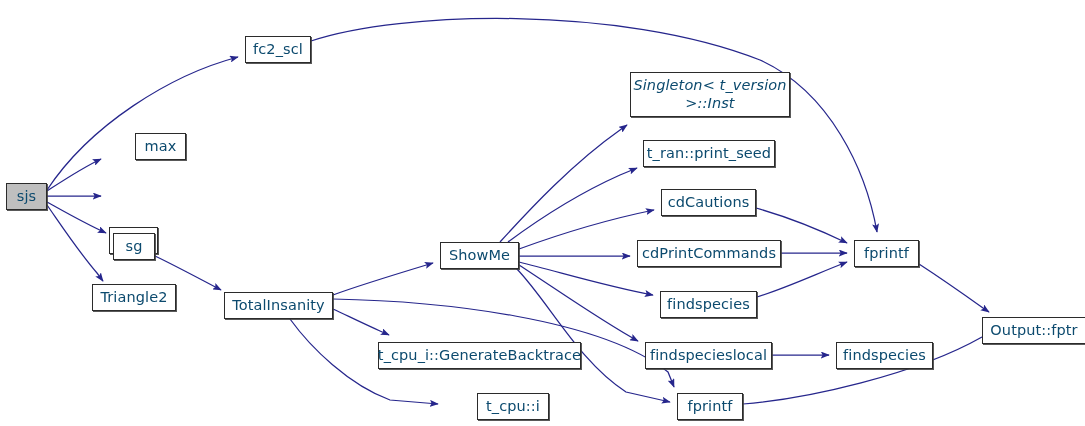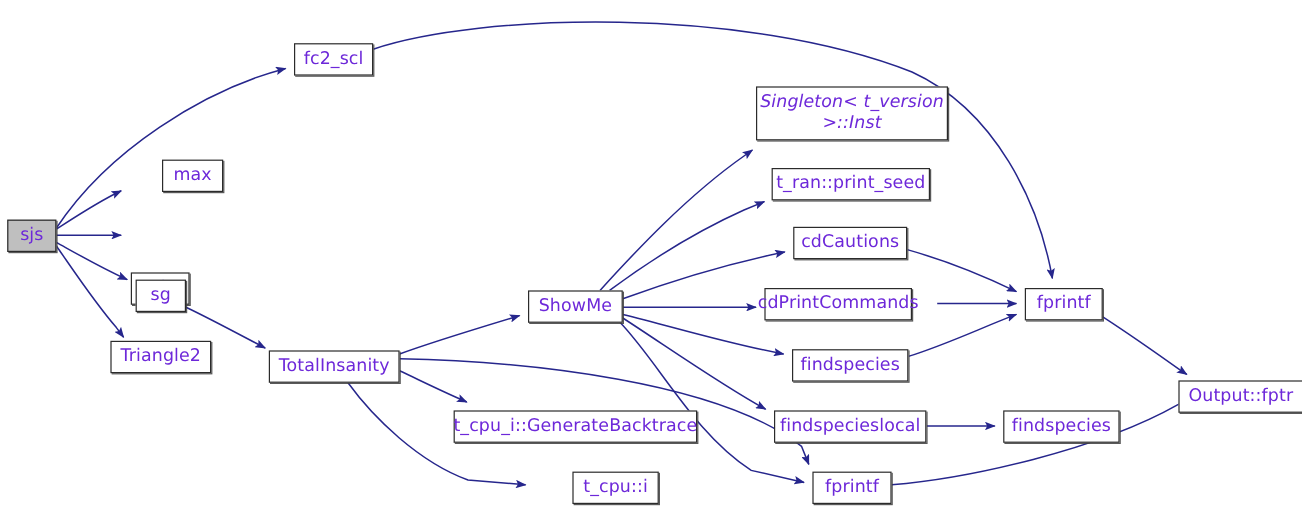--- a/index.html
+++ b/index.html
@@ -22,21 +22,21 @@
     left: 0;
     top: 0;
     width: 1085px;
     height: 426px;
   }
   .node {
     position: absolute;
     box-sizing: border-box;
     border: 1px solid #2b2b2b;
     background: #ffffff;
-    color: #6d28d9;
+    color: #0c4a6e;
     display: flex;
     align-items: center;
     justify-content: center;
     text-align: center;
     font-size: 14.5px;
     line-height: 1.12;
     white-space: pre;
     letter-spacing: 0.1px;
     box-shadow: 1px 1px 0 0 rgba(60,60,60,0.85);
   }
@@ -93,21 +93,21 @@
       <div class="node" style="left: 113px; top: 233px; width: 42px; height: 27px;">sg</div>
       <div class="node" style="left: 92px; top: 284px; width: 84px; height: 27px;">Triangle2</div>
       <div class="node" style="left: 224px; top: 292px; width: 109px; height: 27px;">TotalInsanity</div>
       <div class="node" style="left: 440px; top: 242px; width: 79px; height: 27px;">ShowMe</div>
       <div class="node" style="left: 378px; top: 342px; width: 203px; height: 27px;">t_cpu_i::GenerateBacktrace</div>
       <div class="node" style="left: 445px; top: 393px; width: 72px; height: 27px; margin-left: 32px;">t_cpu::i</div>
       <div class="node multiline" style="left: 630px; top: 72px; width: 160px; height: 45px; font-style: italic;">Singleton&lt; t_version
 &gt;::Inst</div>
       <div class="node" style="left: 643px; top: 140px; width: 132px; height: 27px;">t_ran::print_seed</div>
       <div class="node" style="left: 661px; top: 189px; width: 95px; height: 27px;">cdCautions</div>
-      <div class="node" style="left: 637px; top: 240px; width: 123px; height: 27px;">cdPrintCommands</div>
+      <div class="node" style="left: 637px; top: 240px; width: 144px; height: 27px;">cdPrintCommands</div>
       <div class="node" style="left: 660px; top: 291px; width: 97px; height: 27px;">findspecies</div>
       <div class="node" style="left: 645px; top: 342px; width: 127px; height: 27px;">findspecieslocal</div>
       <div class="node" style="left: 677px; top: 393px; width: 66px; height: 27px;">fprintf</div>
       <div class="node" style="left: 854px; top: 240px; width: 65px; height: 27px;">fprintf</div>
       <div class="node" style="left: 836px; top: 342px; width: 97px; height: 27px;">findspecies</div>
       <div class="node" style="left: 982px; top: 317px; width: 104px; height: 27px;">Output::fptr</div>
     </div>
 </div>
 
 </body></html>

